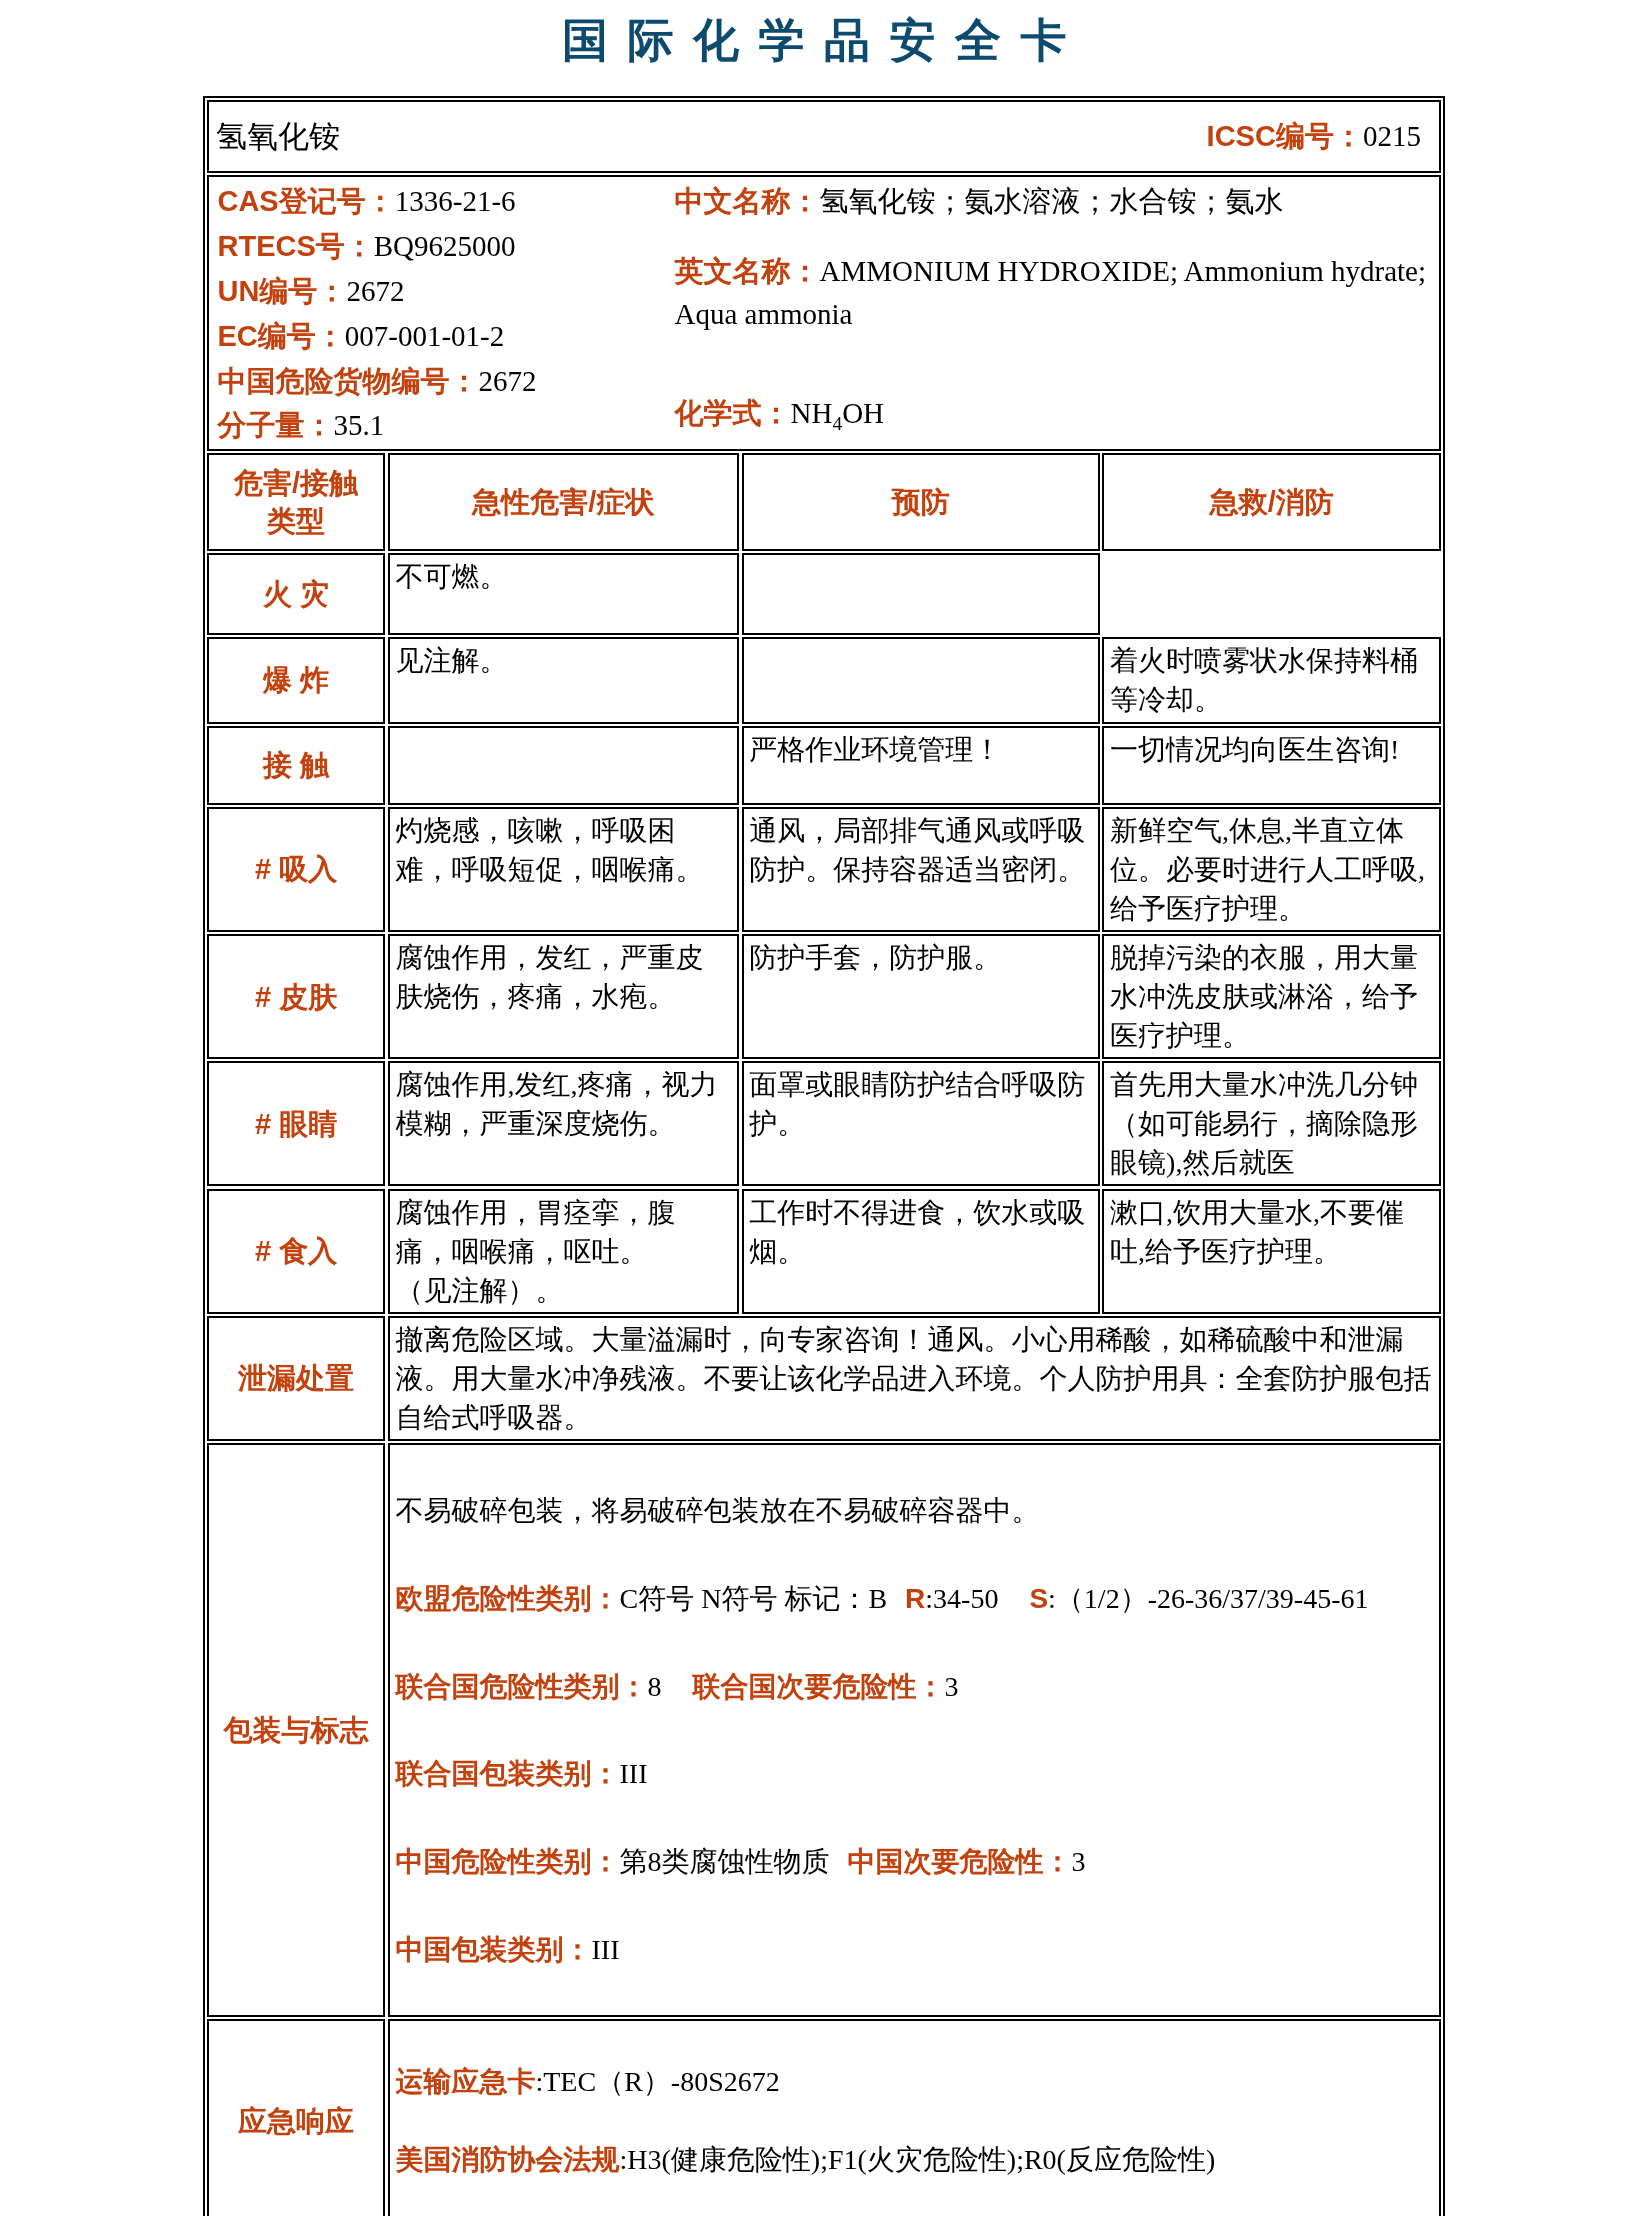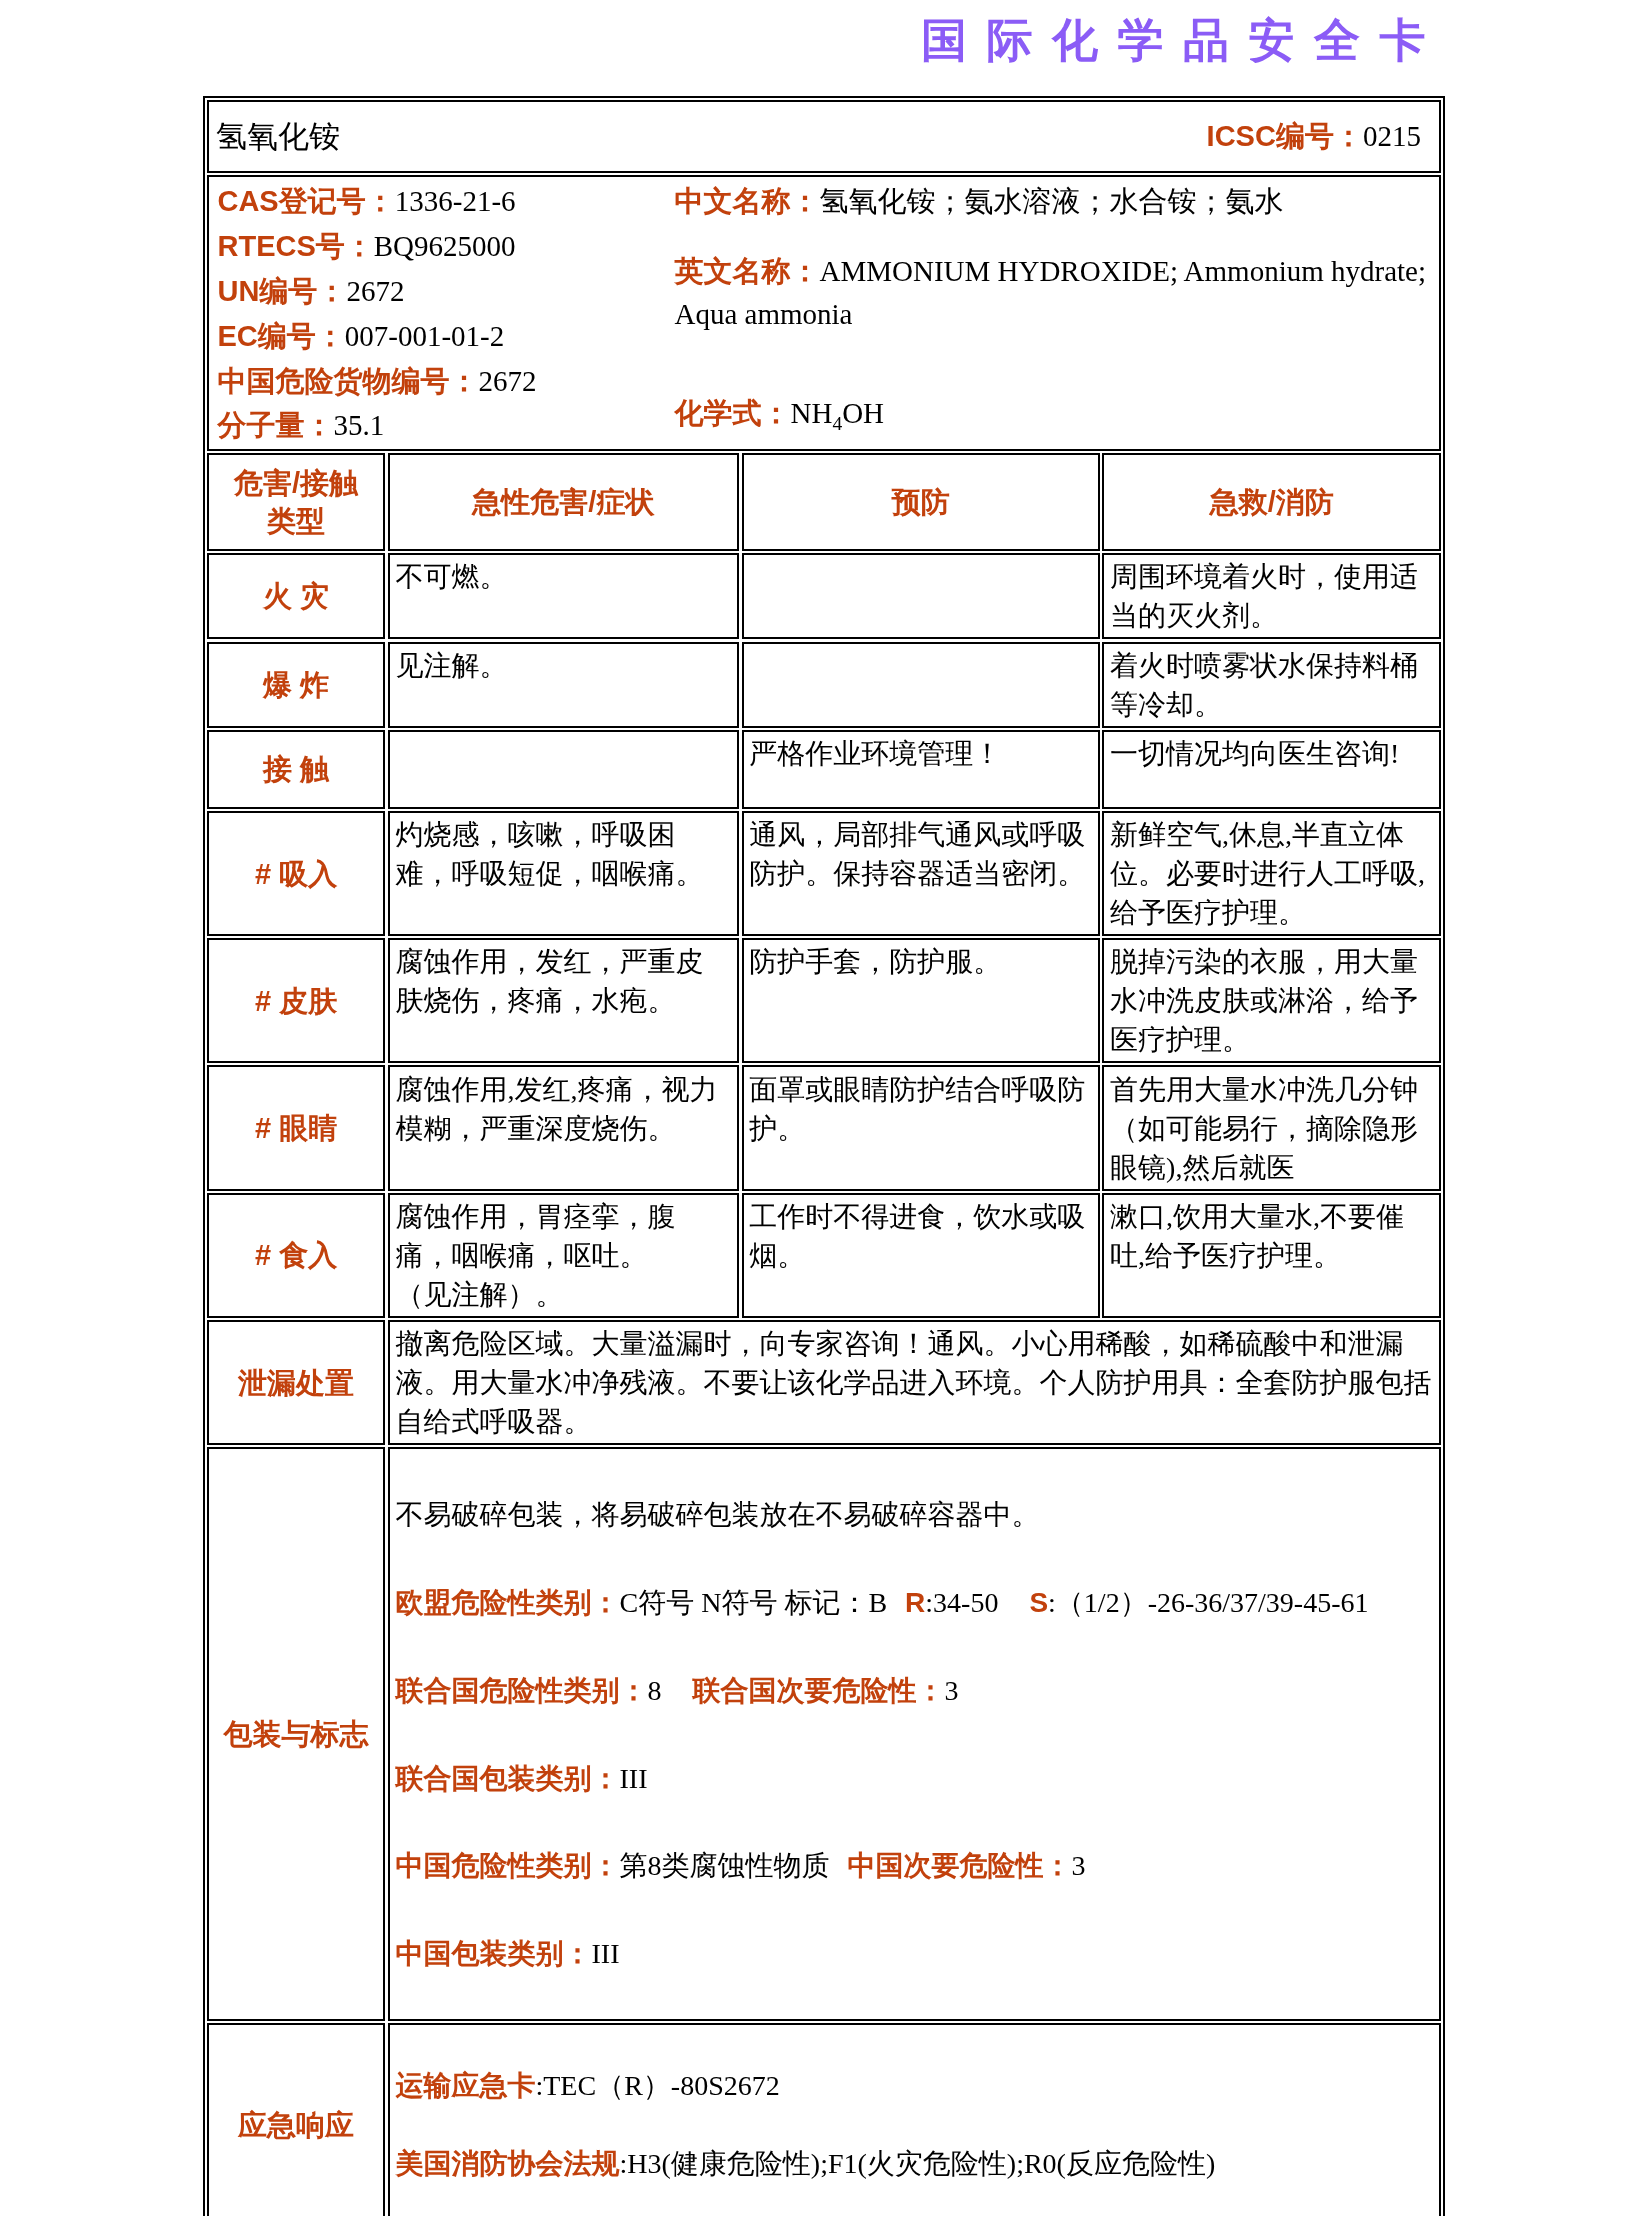--- a/index.html
+++ b/index.html
@@ -4,27 +4,27 @@
 <style>
   * { box-sizing: border-box; margin: 0; padding: 0; }
   html, body { background: #ffffff; }
   body {
     width: 1648px; height: 2216px;
     font-family: "Liberation Serif", serif;
     color: #000000;
   }
   .sheet { width: 1242px; margin-left: 203px; padding-top: 9.8px; }
   .doc-title {
-    text-align: right;
+    text-align: center;
     font-family: "Liberation Sans", sans-serif;
     font-weight: bold;
     font-size: 46px;
     line-height: 60px;
     letter-spacing: 19.5px;
-    color: #8b5cf6;
+    color: #0c4a6e;
     margin-bottom: 26.5px;
     white-space: nowrap;
   }
   .card {
     border: 2.8px solid #000000;
     padding: 2.1px;
     display: flex;
     flex-direction: column;
     gap: 2.1px;
     background: #ffffff;
@@ -108,21 +108,20 @@
         </div>
       <div class="cell c2 blue hdr-cell" style="display:flex;align-items:center;justify-content:center;">急性危害/症状</div>
       <div class="cell c3 blue hdr-cell" style="display:flex;align-items:center;justify-content:center;">预防</div>
       <div class="cell cgrow blue hdr-cell" style="display:flex;align-items:center;justify-content:center;">急救/消防</div>
     </div>
 
     <div class="row" style="min-height:82px;">
       <div class="cell c1 blue label-cell">火 灾</div>
       <div class="cell c2 content">不可燃。</div>
       <div class="cell c3 content"></div>
-      <div class="cell cgrow content">周围环境着火时，使用适当的灭火剂。</div>
     </div>
 
     <div class="row" style="min-height:81px;">
       <div class="cell c1 blue label-cell">爆 炸</div>
       <div class="cell c2 content">见注解。</div>
       <div class="cell c3 content"></div>
       <div class="cell cgrow content">着火时喷雾状水保持料桶等冷却。</div>
     </div>
 
     <div class="row" style="min-height:79px;">

